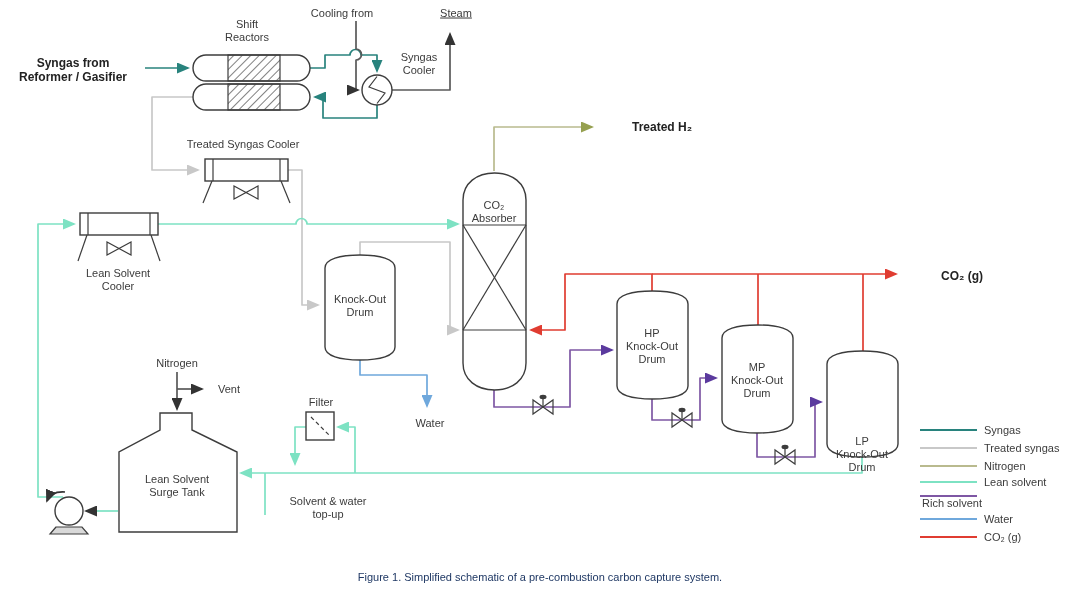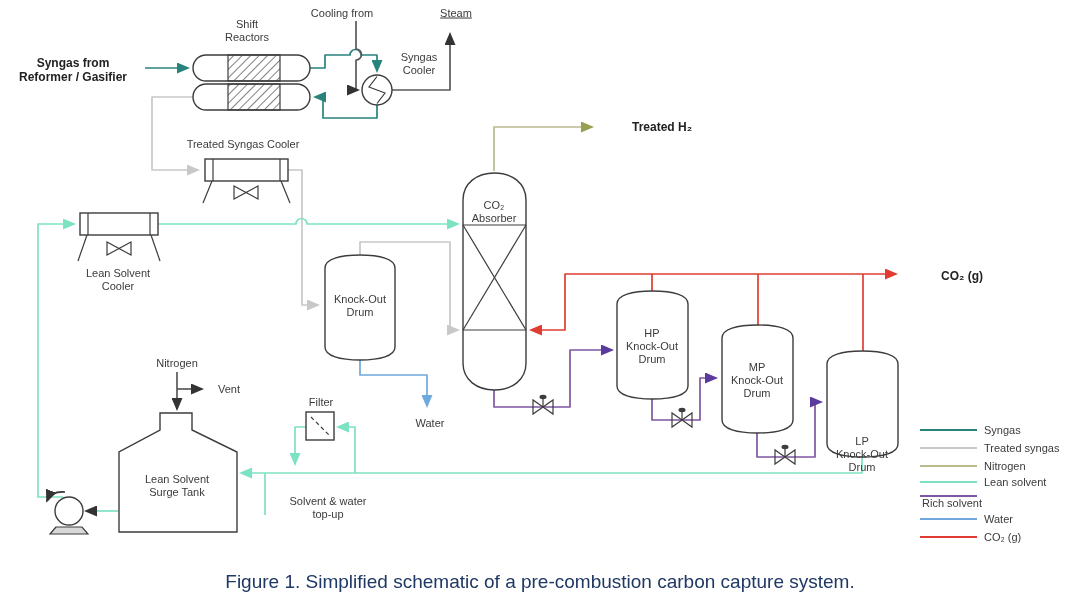--- a/index.html
+++ b/index.html
@@ -20,21 +20,21 @@
   .p-h2{stroke:var(--c-hydrogen);} .p-lean{stroke:var(--c-lean-solvent);}
   .p-rich{stroke:var(--c-rich-solvent);} .p-water{stroke:var(--c-water);}
   .p-co2{stroke:var(--c-co2);} .p-dark{stroke:var(--c-dark-line);}
   .vessel{fill:#fff;stroke:var(--c-vessel);stroke-width:1.4;}
   .thin{fill:none;stroke:var(--c-vessel);stroke-width:1.2;}
   .legend{position:absolute;left:920px;top:0;width:160px;}
   .lg-row{position:absolute;display:flex;align-items:center;height:14px;}
   .lg-line{display:inline-block;width:57px;height:2px;margin-right:7px;flex:none;}
   .lg-label{font-size:11px;color:var(--c-text);white-space:nowrap;}
   .caption{position:absolute;left:0;right:0;top:571px;text-align:center;
-           font-size:19px;color:var(--c-caption);}
+           font-size:11px;color:var(--c-caption);}
 </style>
 </head>
 <body>
 
 <div class="stage">
 
 <svg width="1080" height="600" viewBox="0 0 1080 600">
   <defs>
     <pattern id="hatch" patternUnits="userSpaceOnUse" width="6" height="6" patternTransform="rotate(45)">
       <line x1="0" y1="0" x2="0" y2="6" stroke="#4a4a4a" stroke-width="1.4"></line>

